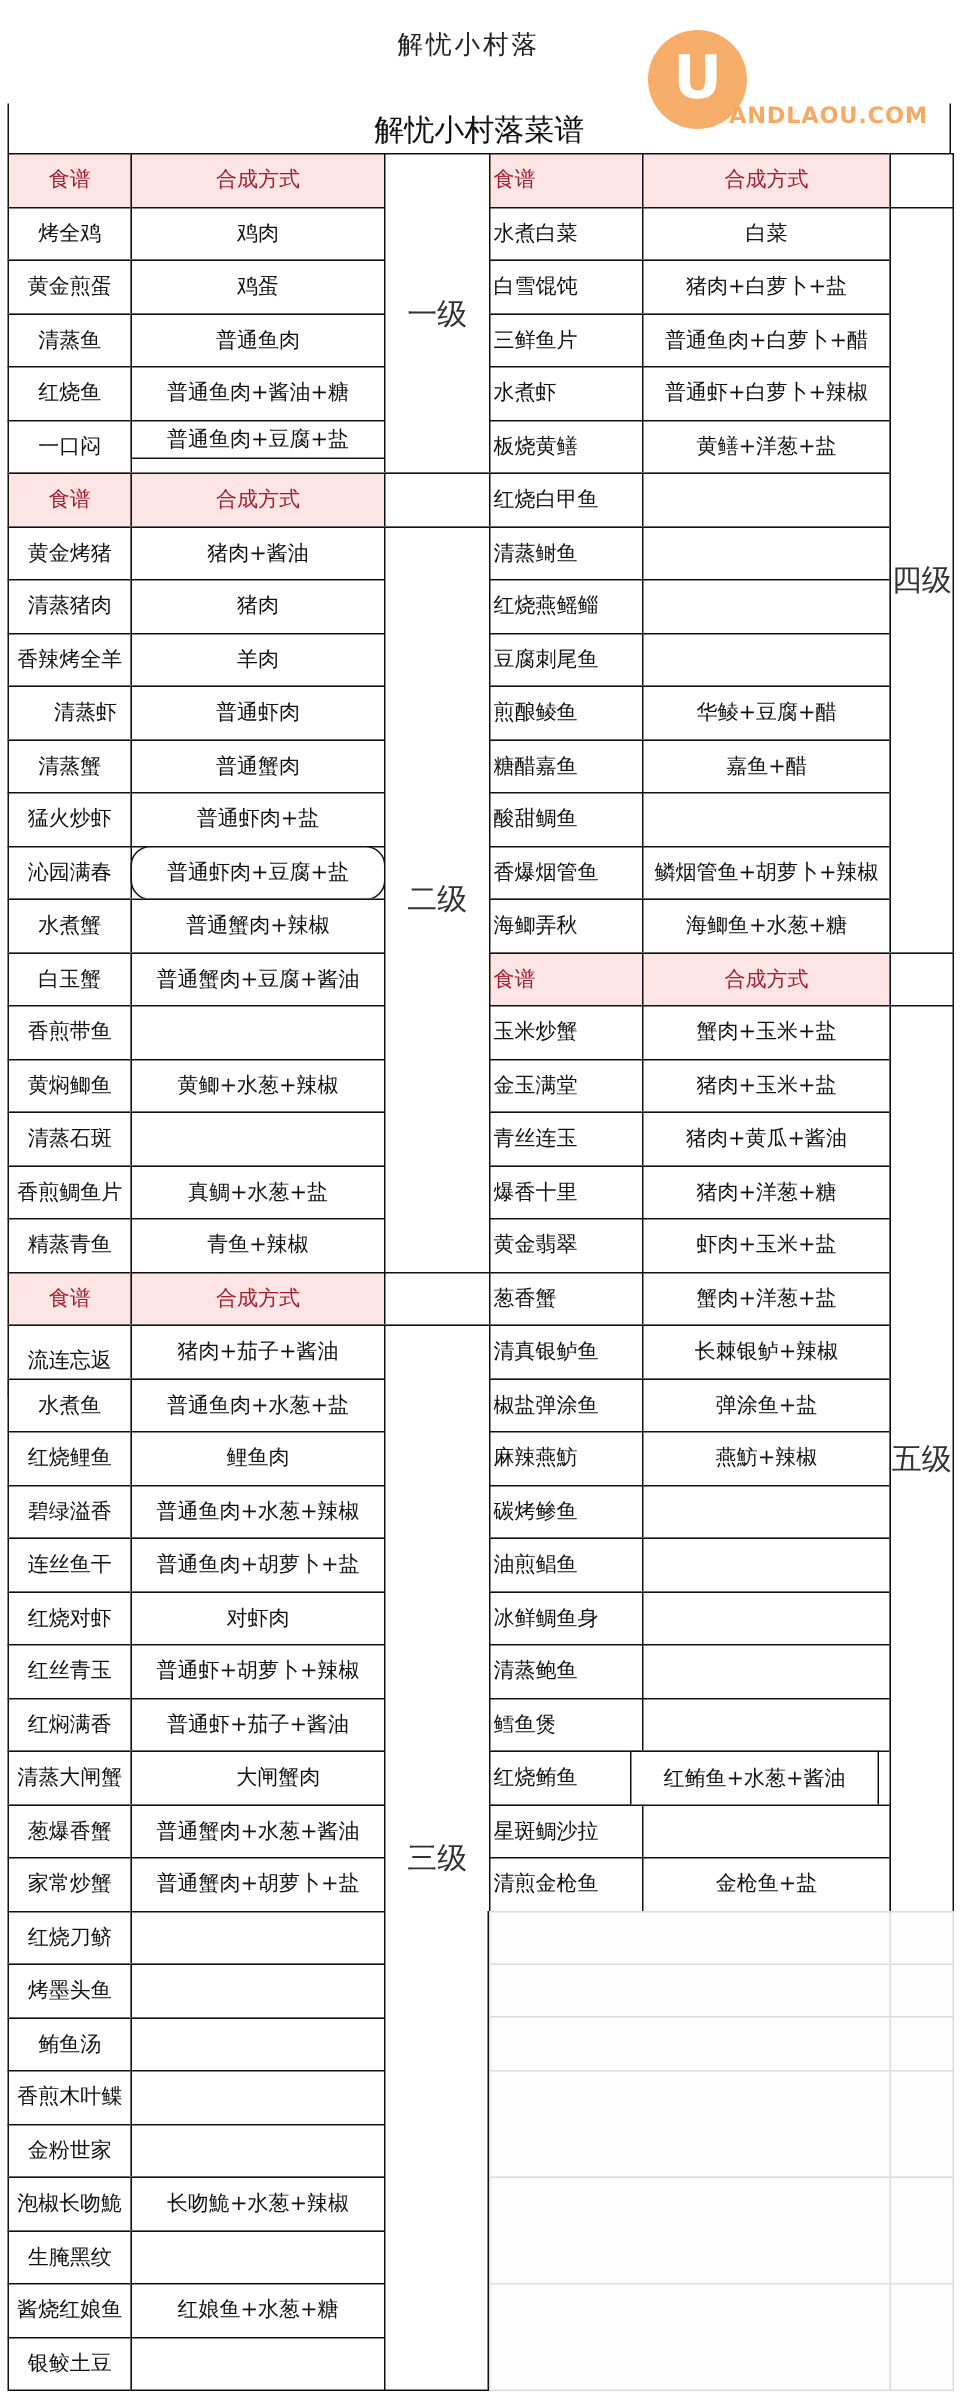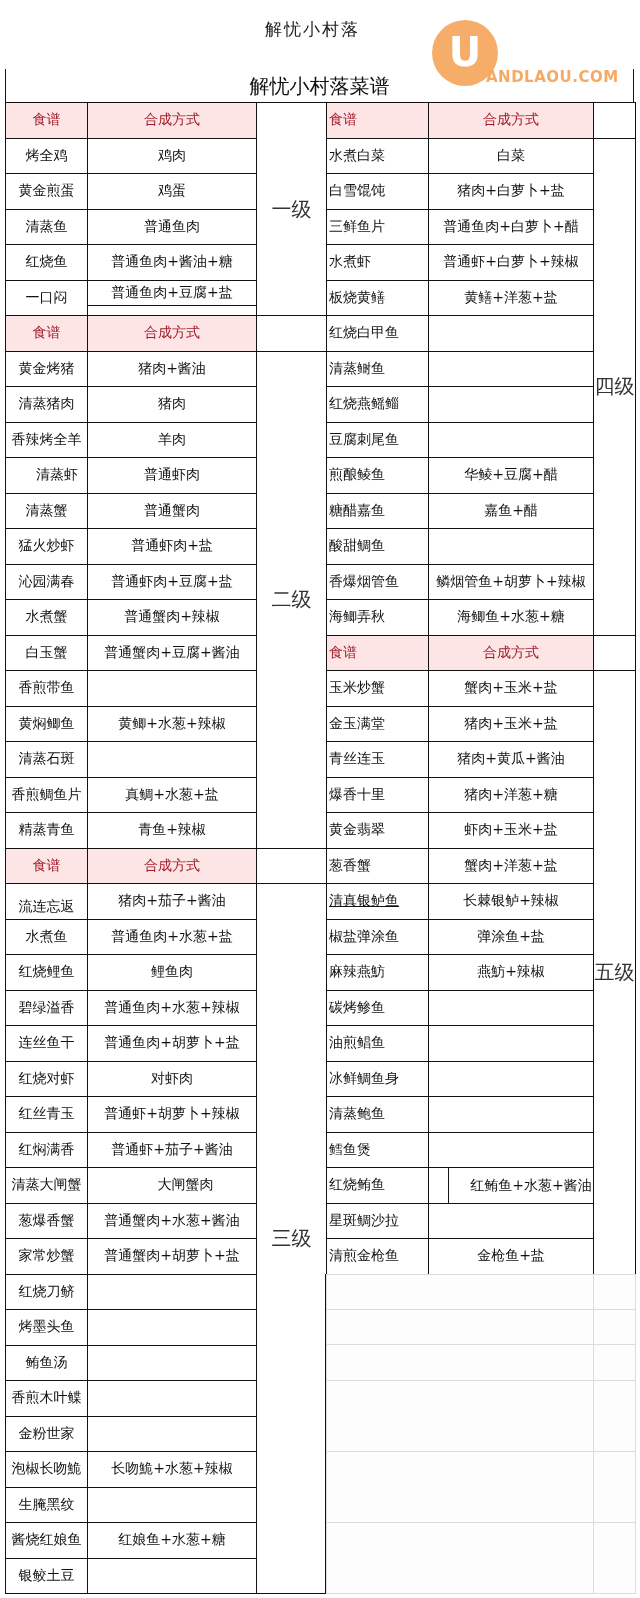--- a/index.html
+++ b/index.html
@@ -56,21 +56,21 @@
 <div class="cell " style="left: 87px; top: 386px; width: 170px; height: 36.5px;">猪肉</div>
 <div class="cell " style="left: 5px; top: 421.5px; width: 83px; height: 36.5px;">香辣烤全羊</div>
 <div class="cell " style="left: 87px; top: 421.5px; width: 170px; height: 36.5px;">羊肉</div>
 <div class="cell " style="left: 5px; top: 457px; width: 83px; height: 36.5px; padding-left: 21px;">清蒸虾</div>
 <div class="cell " style="left: 87px; top: 457px; width: 170px; height: 36.5px;">普通虾肉</div>
 <div class="cell " style="left: 5px; top: 492.5px; width: 83px; height: 36.5px;">清蒸蟹</div>
 <div class="cell " style="left: 87px; top: 492.5px; width: 170px; height: 36.5px;">普通蟹肉</div>
 <div class="cell " style="left: 5px; top: 528px; width: 83px; height: 36.5px;">猛火炒虾</div>
 <div class="cell " style="left: 87px; top: 528px; width: 170px; height: 36.5px;">普通虾肉+盐</div>
 <div class="cell " style="left: 5px; top: 563.5px; width: 83px; height: 36.5px;">沁园满春</div>
-<div class="cell " style="left: 87px; top: 563.5px; width: 170px; height: 36.5px;">普通虾肉+豆腐+盐</div>
+<div class="cell " style="left: 87px; top: 563.5px; width: 170px; height: 36.5px; border-radius: 13px;">普通虾肉+豆腐+盐</div>
 <div class="cell " style="left: 5px; top: 599px; width: 83px; height: 36.5px;">水煮蟹</div>
 <div class="cell " style="left: 87px; top: 599px; width: 170px; height: 36.5px;">普通蟹肉+辣椒</div>
 <div class="cell " style="left: 5px; top: 634.5px; width: 83px; height: 36.5px;">白玉蟹</div>
 <div class="cell " style="left: 87px; top: 634.5px; width: 170px; height: 36.5px;">普通蟹肉+豆腐+酱油</div>
 <div class="cell " style="left: 5px; top: 670px; width: 83px; height: 36.5px;">香煎带鱼</div>
 <div class="cell " style="left: 87px; top: 670px; width: 170px; height: 36.5px;"></div>
 <div class="cell " style="left: 5px; top: 705.5px; width: 83px; height: 36.5px;">黄焖鲫鱼</div>
 <div class="cell " style="left: 87px; top: 705.5px; width: 170px; height: 36.5px;">黄鲫+水葱+辣椒</div>
 <div class="cell " style="left: 5px; top: 741px; width: 83px; height: 36.5px;">清蒸石斑</div>
 <div class="cell " style="left: 87px; top: 741px; width: 170px; height: 36.5px;"></div>
@@ -163,38 +163,38 @@
 <div class="cell left-align" style="left: 326px; top: 705.5px; width: 103px; height: 36.5px;">金玉满堂</div>
 <div class="cell " style="left: 428px; top: 705.5px; width: 166px; height: 36.5px;">猪肉+玉米+盐</div>
 <div class="cell left-align" style="left: 326px; top: 741px; width: 103px; height: 36.5px;">青丝连玉</div>
 <div class="cell " style="left: 428px; top: 741px; width: 166px; height: 36.5px;">猪肉+黄瓜+酱油</div>
 <div class="cell left-align" style="left: 326px; top: 776.5px; width: 103px; height: 36.5px;">爆香十里</div>
 <div class="cell " style="left: 428px; top: 776.5px; width: 166px; height: 36.5px;">猪肉+洋葱+糖</div>
 <div class="cell left-align" style="left: 326px; top: 812px; width: 103px; height: 36.5px;">黄金翡翠</div>
 <div class="cell " style="left: 428px; top: 812px; width: 166px; height: 36.5px;">虾肉+玉米+盐</div>
 <div class="cell left-align" style="left: 326px; top: 847.5px; width: 103px; height: 36.5px;">葱香蟹</div>
 <div class="cell " style="left: 428px; top: 847.5px; width: 166px; height: 36.5px;">蟹肉+洋葱+盐</div>
-<div class="cell left-align" style="left: 326px; top: 883px; width: 103px; height: 36.5px; text-decoration: underline;">清真银鲈鱼</div>
+<div class="cell left-align" style="left: 326px; top: 883px; width: 103px; height: 36.5px;">清真银鲈鱼</div>
 <div class="cell " style="left: 428px; top: 883px; width: 166px; height: 36.5px;">长棘银鲈+辣椒</div>
 <div class="cell left-align" style="left: 326px; top: 918.5px; width: 103px; height: 36.5px;">椒盐弹涂鱼</div>
 <div class="cell " style="left: 428px; top: 918.5px; width: 166px; height: 36.5px;">弹涂鱼+盐</div>
 <div class="cell left-align" style="left: 326px; top: 954px; width: 103px; height: 36.5px;">麻辣燕魴</div>
 <div class="cell " style="left: 428px; top: 954px; width: 166px; height: 36.5px;">燕魴+辣椒</div>
 <div class="cell left-align" style="left: 326px; top: 989.5px; width: 103px; height: 36.5px;">碳烤鲹鱼</div>
 <div class="cell " style="left: 428px; top: 989.5px; width: 166px; height: 36.5px;"></div>
 <div class="cell left-align" style="left: 326px; top: 1025px; width: 103px; height: 36.5px;">油煎鲳鱼</div>
 <div class="cell " style="left: 428px; top: 1025px; width: 166px; height: 36.5px;"></div>
 <div class="cell left-align" style="left: 326px; top: 1060.5px; width: 103px; height: 36.5px;">冰鲜鲷鱼身</div>
 <div class="cell " style="left: 428px; top: 1060.5px; width: 166px; height: 36.5px;"></div>
 <div class="cell left-align" style="left: 326px; top: 1096px; width: 103px; height: 36.5px;">清蒸鲍鱼</div>
 <div class="cell " style="left: 428px; top: 1096px; width: 166px; height: 36.5px;"></div>
 <div class="cell left-align" style="left: 326px; top: 1131.5px; width: 103px; height: 36.5px;">鳕鱼煲</div>
 <div class="cell " style="left: 428px; top: 1131.5px; width: 166px; height: 36.5px;"></div>
 <div class="cell left-align" style="left: 326px; top: 1167px; width: 103px; height: 36.5px;">红烧鲔鱼</div>
-<div class="cell " style="left: 448px; top: 1167px; width: 166px; height: 38px; text-align: right;">红鲔鱼+水葱+酱油</div>
+<div class="cell " style="left: 420px; top: 1167px; width: 166px; height: 38px; text-align: right;">红鲔鱼+水葱+酱油</div>
 <div class="cell left-align" style="left: 326px; top: 1202.5px; width: 103px; height: 36.5px;">星斑鲷沙拉</div>
 <div class="cell " style="left: 428px; top: 1202.5px; width: 166px; height: 36.5px;"></div>
 <div class="cell left-align" style="left: 326px; top: 1238px; width: 103px; height: 36.5px;">清煎金枪鱼</div>
 <div class="cell " style="left: 428px; top: 1238px; width: 166px; height: 36.5px;">金枪鱼+盐</div>
 <div class="cell level" style="left: 593px; top: 670px; width: 43px; height: 604.5px;">五级</div>
 <div class="cell ghost" style="left: 326px; top: 1273.5px; width: 268px; height: 36.5px;"></div>
 <div class="cell ghost" style="left: 593px; top: 1273.5px; width: 43px; height: 36.5px;"></div>
 <div class="cell ghost" style="left: 326px; top: 1309px; width: 268px; height: 36px;"></div>
 <div class="cell ghost" style="left: 593px; top: 1309px; width: 43px; height: 36px;"></div>
 <div class="cell ghost" style="left: 326px; top: 1344px; width: 268px; height: 37px;"></div>

